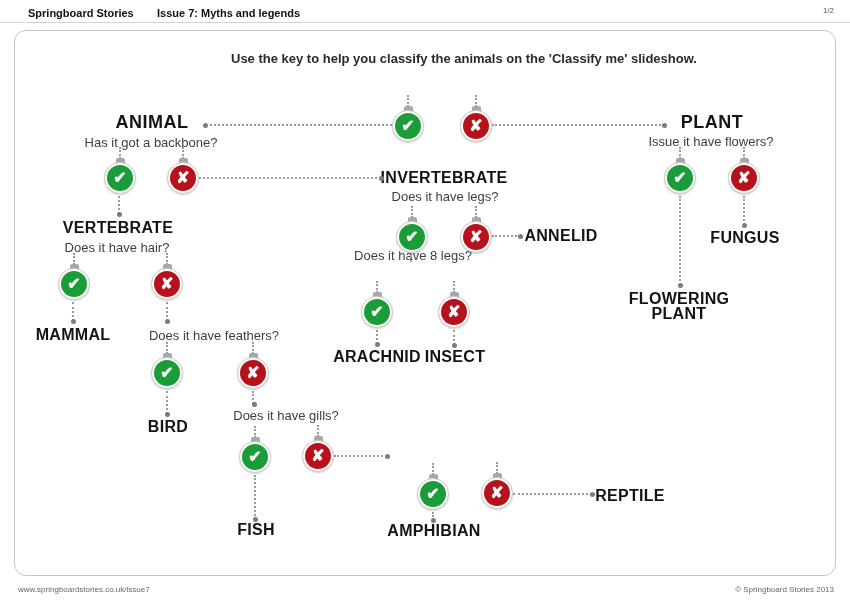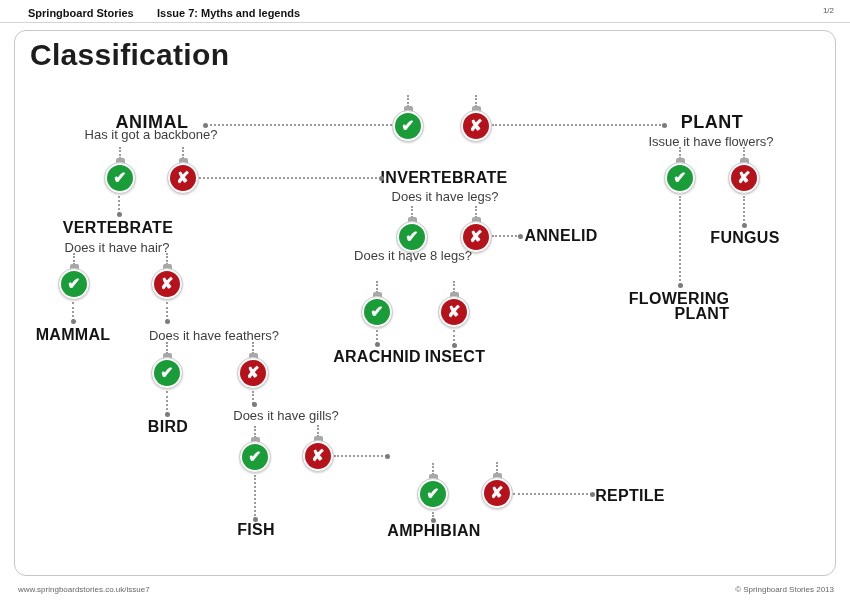--- a/index.html
+++ b/index.html
@@ -9,21 +9,21 @@
   .hdr-page{position:absolute;top:6px;right:16px;font-size:8px;color:#555;}
   .hdr-rule{position:absolute;left:0;top:22px;width:850px;border-top:1px solid #d4d4d4;}
   .panel{position:absolute;left:14px;top:30px;width:820px;height:544px;
          border:1px solid #c6c6c6;border-radius:12px;background:#fff;}
   .title{position:absolute;left:30px;top:38px;font-size:30px;font-weight:600;
          color:#1d1d1d;letter-spacing:.3px;}
   .subtitle{position:absolute;left:231px;top:51px;font-size:13px;font-weight:bold;color:#2a2a2a;}
   .cat{position:absolute;transform:translateX(-50%);font-weight:bold;font-size:16px;
        color:#141414;white-space:nowrap;letter-spacing:.3px;}
   .cat.big{font-size:18px;letter-spacing:.5px;}
-  .cat.two{white-space:pre-line;text-align:right;line-height:15px;}
+  .cat.two{white-space:pre-line;text-align:center;line-height:15px;}
   .q{position:absolute;transform:translateX(-50%);font-size:13px;color:#3e3e3e;white-space:nowrap;}
   .hline{position:absolute;height:0;border-top:2px dotted #9b9b9b;}
   .vline{position:absolute;width:0;border-left:2px dotted #9b9b9b;}
   .dot{position:absolute;width:5px;height:5px;border-radius:50%;background:#7c7c7c;margin:-2px 0 0 -2px;}
   .bauble{position:absolute;width:32px;height:32px;}
   .bauble i,.hline,.vline,.dot{display:block;}
   .bauble .stub{position:absolute;bottom:calc(100% + 3px);left:50%;margin-left:-1px;
                 height:12px;border-left:2px dotted #9b9b9b;}
   .bauble .cap{position:absolute;top:-4px;left:50%;width:9px;height:9px;margin-left:-4.5px;
                background:#a8a8a8;border-radius:2px;}
@@ -40,23 +40,23 @@
 
 <div class="page">
 
   <div class="hdr-text" style="left:28px">Springboard Stories</div>
   <div class="hdr-text" style="left:157px">Issue 7: Myths and legends</div>
   <div class="hdr-page">1/2</div>
   <div class="hdr-rule"></div>
 
   <div class="panel"></div>
 
-  <div class="title">Classification</div>
-
-  <div class="q" style="left:151px;top:127px">Has it got a backbone?</div>
+  <div class="subtitle">Use the key to help you classify the animals on the 'Classify me' slideshow.</div>
+
+  <div class="q" style="left:151px;top:135px">Has it got a backbone?</div>
   <div class="q" style="left:711px;top:134px">Issue it have flowers?</div>
   <div class="q" style="left:445px;top:189px">Does it have legs?</div>
   <div class="q" style="left:117px;top:240px">Does it have hair?</div>
   <div class="q" style="left:413px;top:248px">Does it have 8 legs?</div>
   <div class="q" style="left:214px;top:328px">Does it have feathers?</div>
   <div class="q" style="left:286px;top:408px">Does it have gills?</div>
 
   <div class="cat big" style="left:152px;top:112px">ANIMAL</div>
   <div class="cat big" style="left:712px;top:112px">PLANT</div>
   <div class="cat" style="left:118px;top:219px">VERTEBRATE</div>

